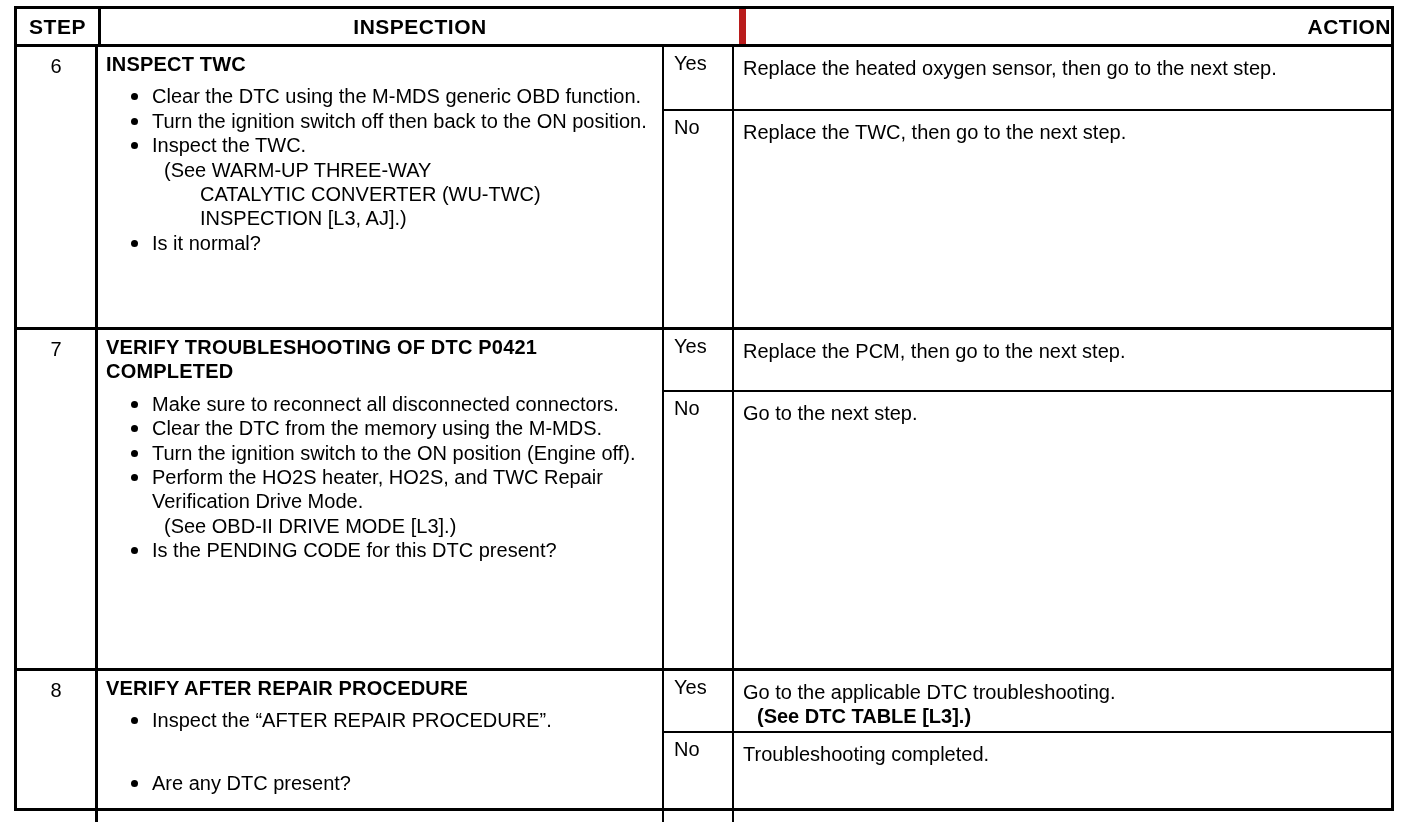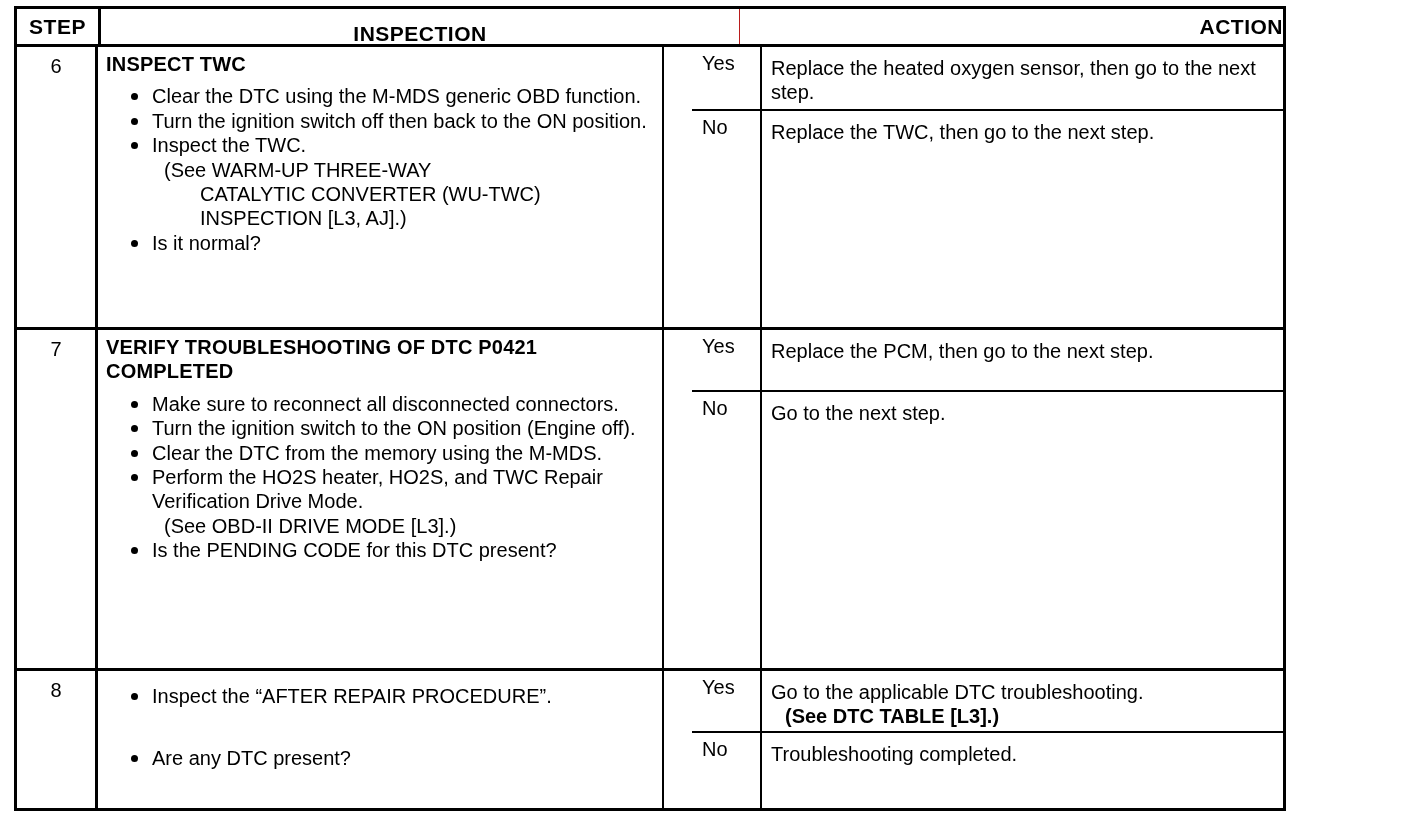--- a/index.html
+++ b/index.html
@@ -20,21 +20,21 @@
     width: 1408px;
     height: 822px;
     background: #ffffff;
   }
 
   
   .ts-table {
     position: absolute;
     left: 14px;
     top: 6px;
-    width: 1272px;
+    width: 1380px;
     height: 805px;
     border: 3px solid #000;
     box-sizing: border-box;
     display: flex;
     flex-direction: column;
   }
 
   
   .head-row {
     display: flex;
@@ -46,23 +46,23 @@
     width: 81px;
     flex: 0 0 81px;
     border-right: 3px solid #000;
     display: flex;
     align-items: center;
     justify-content: center;
   }
   .head-inspection {
     width: 638px;
     flex: 0 0 638px;
-    border-right: 1px solid #b91c1c;
-    display: flex;
-    align-items: flex-end;
+    border-right: 7px solid #b91c1c;
+    display: flex;
+    align-items: center;
     justify-content: center;
   }
   .head-action {
     flex: 1 1 auto;
     display: flex;
     align-items: center;
     justify-content: flex-end;
   }
   .head-label {
     font-size: 21px;
@@ -105,21 +105,20 @@
     border-right: 2px solid #000;
     box-sizing: border-box;
     padding: 5px 6px 20px 8px;
   }
 
   .cell-action {
     flex: 1 1 auto;
     display: flex;
     flex-direction: column;
     box-sizing: border-box;
-    margin-left: 28px;
   }
 
   .ans-block {
     display: flex;
     box-sizing: border-box;
     overflow: hidden;
   }
   .ans-block.divided { border-bottom: 2px solid #000; }
 
   .ans-label {
@@ -252,25 +251,25 @@
         </div>
         <div class="cell-inspection">
           <div class="insp-title">VERIFY TROUBLESHOOTING OF DTC P0421 COMPLETED</div>
           <ul class="insp-list">
             <li>
               <span class="bullet-dot"></span>
               <span>Make sure to reconnect all disconnected connectors.</span>
             </li>
             <li>
               <span class="bullet-dot"></span>
+              <span>Clear the DTC from the memory using the M-MDS.</span>
+            </li>
+            <li>
+              <span class="bullet-dot"></span>
               <span>Turn the ignition switch to the ON position (Engine off).</span>
-            </li>
-            <li>
-              <span class="bullet-dot"></span>
-              <span>Clear the DTC from the memory using the M-MDS.</span>
             </li>
             <li>
               <span class="bullet-dot"></span>
               <span>Perform the HO2S heater, HO2S, and TWC Repair Verification Drive Mode.</span>
               <span class="li-sub">(See OBD-II DRIVE MODE [L3].)</span>
             </li>
             <li>
               <span class="bullet-dot"></span>
               <span>Is the PENDING CODE for this DTC present?</span>
             </li>
@@ -286,20 +285,21 @@
             <div class="ans-text">Go to the next step.</div>
           </div>
         </div>
       </div>
 
       <div class="step-row" style="flex:1 1 auto;">
         <div class="cell-step">
           <span class="step-num">8</span>
         </div>
         <div class="cell-inspection">
+          <div class="insp-title">VERIFY AFTER REPAIR PROCEDURE</div>
           <ul class="insp-list">
             <li>
               <span class="bullet-dot"></span>
               <span>Inspect the “AFTER REPAIR PROCEDURE”.</span>
             </li>
             <li>
                 <span class="li-gap"></span>
               </li>
             <li>
               <span class="bullet-dot"></span>

